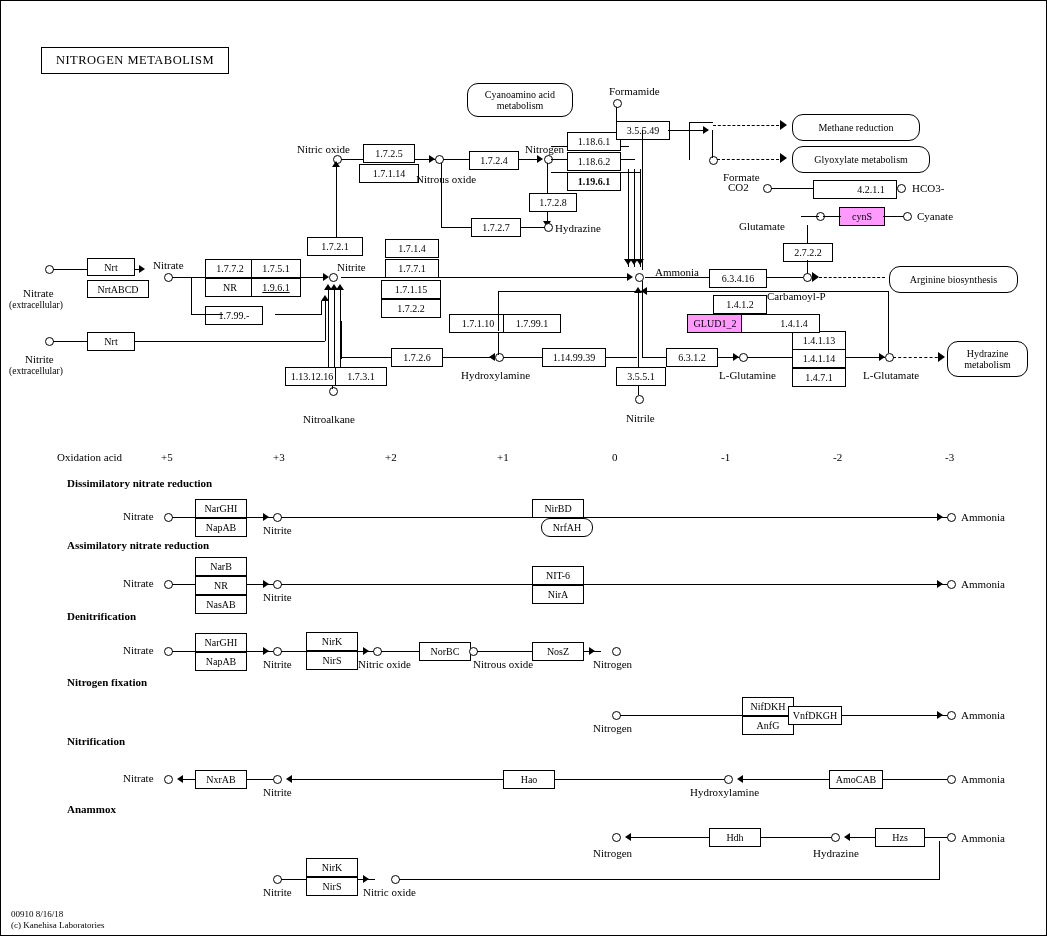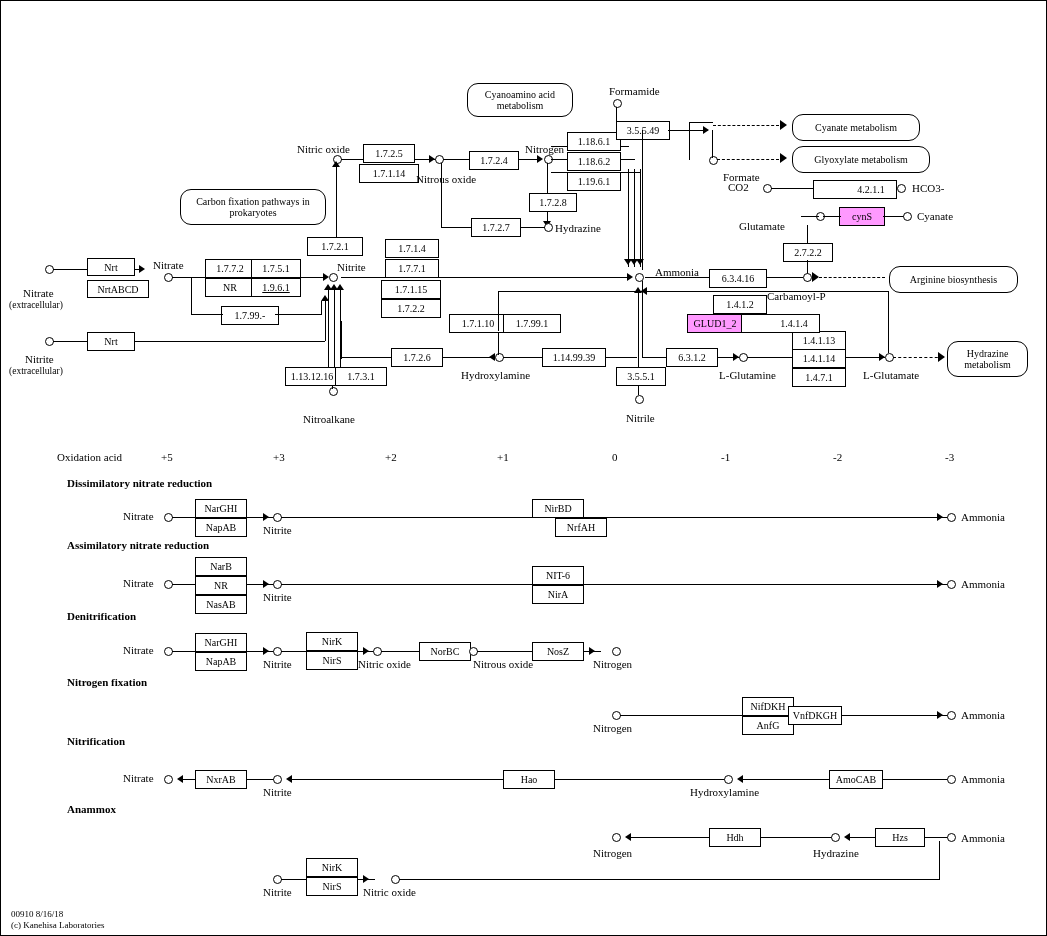--- a/index.html
+++ b/index.html
@@ -28,29 +28,27 @@
   .arrRo{position:absolute;width:0;height:0;border-top:4px solid transparent;border-bottom:4px solid transparent;border-left:6px solid #fff;}
   .arrRo:before{content:"";position:absolute;left:-7px;top:-5px;width:0;height:0;
        border-top:5px solid transparent;border-bottom:5px solid transparent;border-left:7px solid #000;}
   .footer{position:absolute;font-size:9px;line-height:1.25;color:#000;}
 </style>
 </head>
 <body>
 
 <div id="page">
 
+  <div class="title-box" style="left:40px;top:46px;width:186px;height:25px;">NITROGEN  METABOLISM</div>
 
   <div class="rbox" style="left:466px;top:82px;width:104px;height:32px;">
     <span>Cyanoamino acid metabolism</span>
   </div>
-  <div class="rbox" style="left:179px;top:188px;width:144px;height:34px;">
-    <span>Carbon fixation pathways in prokaryotes</span>
-  </div>
   <div class="rbox" style="left:791px;top:113px;width:126px;height:25px;">
-    <span>Cyanate metabolism</span>
+    <span>Methane reduction</span>
   </div>
   <div class="rbox" style="left:791px;top:145px;width:136px;height:25px;">
     <span>Glyoxylate metabolism</span>
   </div>
   <div class="rbox" style="left:888px;top:265px;width:127px;height:25px;">
     <span>Arginine biosynthesis</span>
   </div>
   <div class="rbox" style="left:946px;top:340px;width:79px;height:34px;">
     <span>Hydrazine metabolism</span>
   </div>
@@ -74,21 +72,21 @@
 
   <div class="txt" style="left:152px;top:258px;">Nitrate</div>
   <div class="node" style="left:163px;top:272px;"></div>
   <div class="ln h" style="left:171px;top:276px;width:155px;"></div>
   <div class="arrR" style="left:322px;top:272px;"></div>
 
   <div class="box" style="left:204px;top:258px;width:48px;height:17px;">1.7.7.2</div>
   <div class="box" style="left:250px;top:258px;width:48px;height:17px;">1.7.5.1</div>
   <div class="box" style="left:204px;top:277px;width:48px;height:17px;">NR</div>
   <div class="box" style="left:250px;top:277px;width:48px;height:17px;text-decoration:underline;">1.9.6.1</div>
-  <div class="box" style="left:220px;top:305px;width:56px;height:17px;">1.7.99.-</div>
+  <div class="box" style="left:204px;top:305px;width:56px;height:17px;">1.7.99.-</div>
   <div class="ln h" style="left:190px;top:313px;width:32px;"></div>
   <div class="ln v" style="left:190px;top:277px;height:37px;"></div>
   <div class="ln h" style="left:274px;top:313px;width:46px;"></div>
   <div class="ln v" style="left:320px;top:300px;height:14px;"></div>
 
   <div class="txt" style="left:336px;top:260px;">Nitrite</div>
   <div class="node" style="left:328px;top:272px;"></div>
 
   <div class="ln v" style="left:327px;top:286px;height:80px;"></div>
   <div class="ln v" style="left:333px;top:286px;height:80px;"></div>
@@ -138,21 +136,21 @@
   <div class="ln v" style="left:633px;top:168px;height:98px;"></div>
   <div class="ln v" style="left:639px;top:168px;height:98px;"></div>
   <div class="arrD" style="left:623px;top:258px;"></div>
   <div class="arrD" style="left:629px;top:258px;"></div>
   <div class="arrD" style="left:635px;top:258px;"></div>
   <div class="ln h" style="left:550px;top:145px;width:78px;"></div>
   <div class="ln h" style="left:550px;top:158px;width:84px;"></div>
   <div class="ln h" style="left:550px;top:171px;width:90px;"></div>
   <div class="box" style="left:566px;top:131px;width:52px;height:17px;">1.18.6.1</div>
   <div class="box" style="left:566px;top:151px;width:52px;height:17px;">1.18.6.2</div>
-  <div class="box" style="left:566px;top:171px;width:52px;height:17px;">1.19.6.1</div>
+  <div class="box" style="left:566px;top:171px;width:52px;height:17px;font-weight:bold;">1.19.6.1</div>
 
   <div class="txt" style="left:608px;top:84px;">Formamide</div>
   <div class="node" style="left:612px;top:98px;"></div>
   <div class="ln v" style="left:615px;top:106px;height:14px;"></div>
   <div class="box" style="left:615px;top:120px;width:52px;height:17px;">3.5.5.49</div>
   <div class="ln h" style="left:667px;top:129px;width:40px;"></div>
   <div class="arrR" style="left:702px;top:125px;"></div>
   <div class="node" style="left:708px;top:155px;"></div>
   <div class="txt" style="left:722px;top:162px;margin-top:8px;">Formate</div>
   <div class="ln v" style="left:711px;top:129px;height:28px;"></div>
@@ -259,21 +257,21 @@
   <div class="node" style="left:163px;top:512px;"></div>
   <div class="ln h" style="left:171px;top:516px;width:104px;"></div>
   <div class="arrR" style="left:262px;top:512px;"></div>
   <div class="box" style="left:194px;top:498px;width:50px;height:17px;">NarGHI</div>
   <div class="box" style="left:194px;top:517px;width:50px;height:17px;">NapAB</div>
   <div class="node" style="left:272px;top:512px;"></div>
   <div class="txt" style="left:262px;top:523px;">Nitrite</div>
   <div class="ln h" style="left:280px;top:516px;width:668px;"></div>
   <div class="arrR" style="left:936px;top:512px;"></div>
   <div class="box" style="left:531px;top:498px;width:50px;height:17px;">NirBD</div>
-  <div class="box" style="left:554px;top:517px;width:50px;height:17px;">NrfAH</div>
+  <div class="box" style="left:540px;top:517px;width:50px;height:17px;border-radius:9px;">NrfAH</div>
   <div class="node" style="left:946px;top:512px;"></div>
   <div class="txt" style="left:960px;top:510px;">Ammonia</div>
 
   <div class="txt bold" style="left:66px;top:538px;">Assimilatory nitrate reduction</div>
   <div class="txt" style="left:122px;top:576px;">Nitrate</div>
   <div class="node" style="left:163px;top:579px;"></div>
   <div class="ln h" style="left:171px;top:583px;width:104px;"></div>
   <div class="arrR" style="left:262px;top:579px;"></div>
   <div class="box" style="left:194px;top:556px;width:50px;height:17px;">NarB</div>
   <div class="box" style="left:194px;top:575px;width:50px;height:17px;">NR</div>

